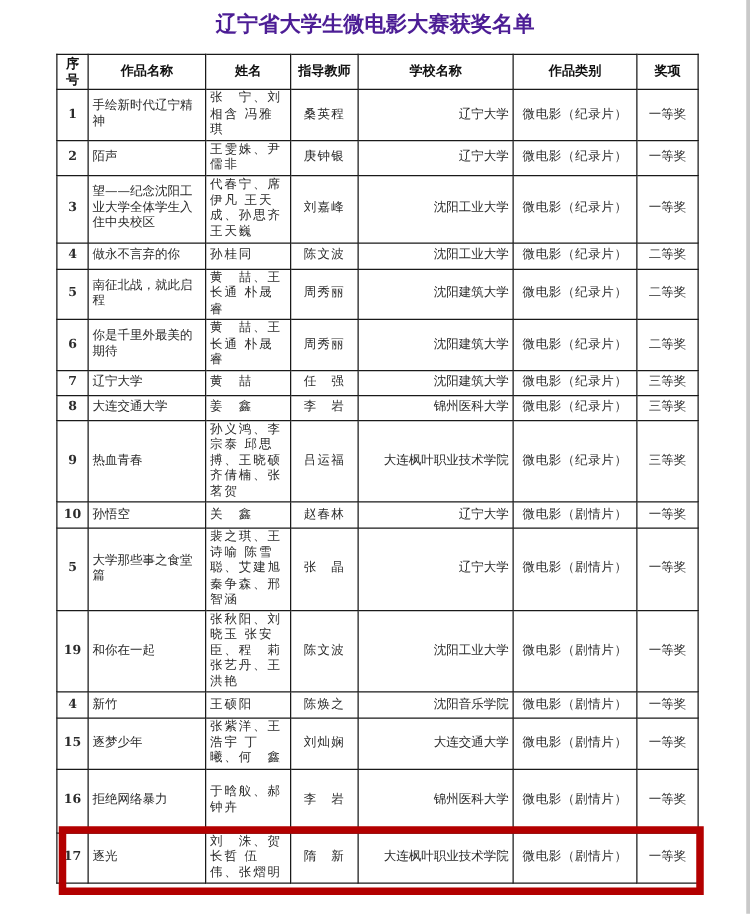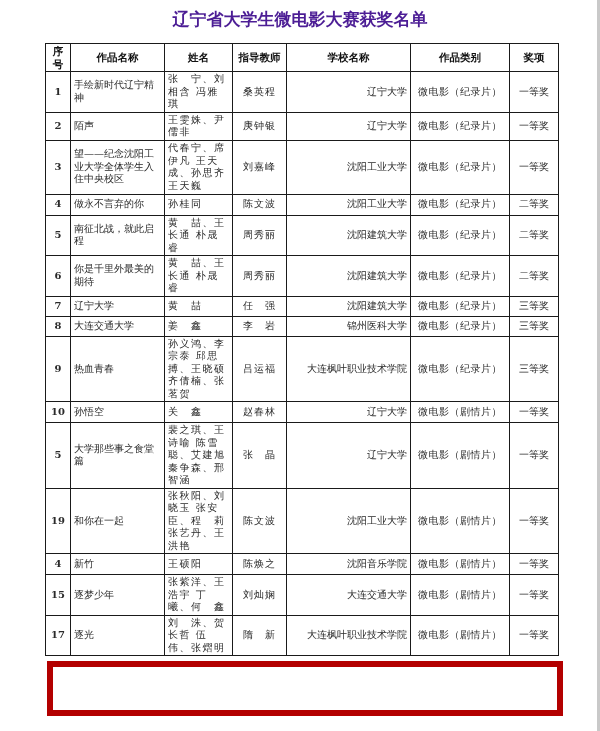--- a/index.html
+++ b/index.html
@@ -188,20 +188,29 @@
       </tr>
       <tr style="height: 29px;">
         <td class="c-seq">15</td>
         <td class="c-title">逐梦少年</td>
         <td class="c-names">张紫洋、王浩宇 丁　曦、何　鑫</td>
         <td class="c-teacher">刘灿娴</td>
         <td class="c-school">大连交通大学</td>
         <td class="c-cat">微电影（剧情片）</td>
         <td class="c-prize">一等奖</td>
       </tr>
+      <tr style="height: 51px;">
+        <td class="c-seq">16</td>
+        <td class="c-title">拒绝网络暴力</td>
+        <td class="c-names">于晗舣、郝钟卉</td>
+        <td class="c-teacher">李　岩</td>
+        <td class="c-school">锦州医科大学</td>
+        <td class="c-cat">微电影（剧情片）</td>
+        <td class="c-prize">一等奖</td>
+      </tr>
       <tr style="height: 31px;">
         <td class="c-seq">17</td>
         <td class="c-title">逐光</td>
         <td class="c-names">刘　洙、贺长哲 伍　伟、张熠明</td>
         <td class="c-teacher">隋　新</td>
         <td class="c-school">大连枫叶职业技术学院</td>
         <td class="c-cat">微电影（剧情片）</td>
         <td class="c-prize">一等奖</td>
       </tr>
     </tbody>

